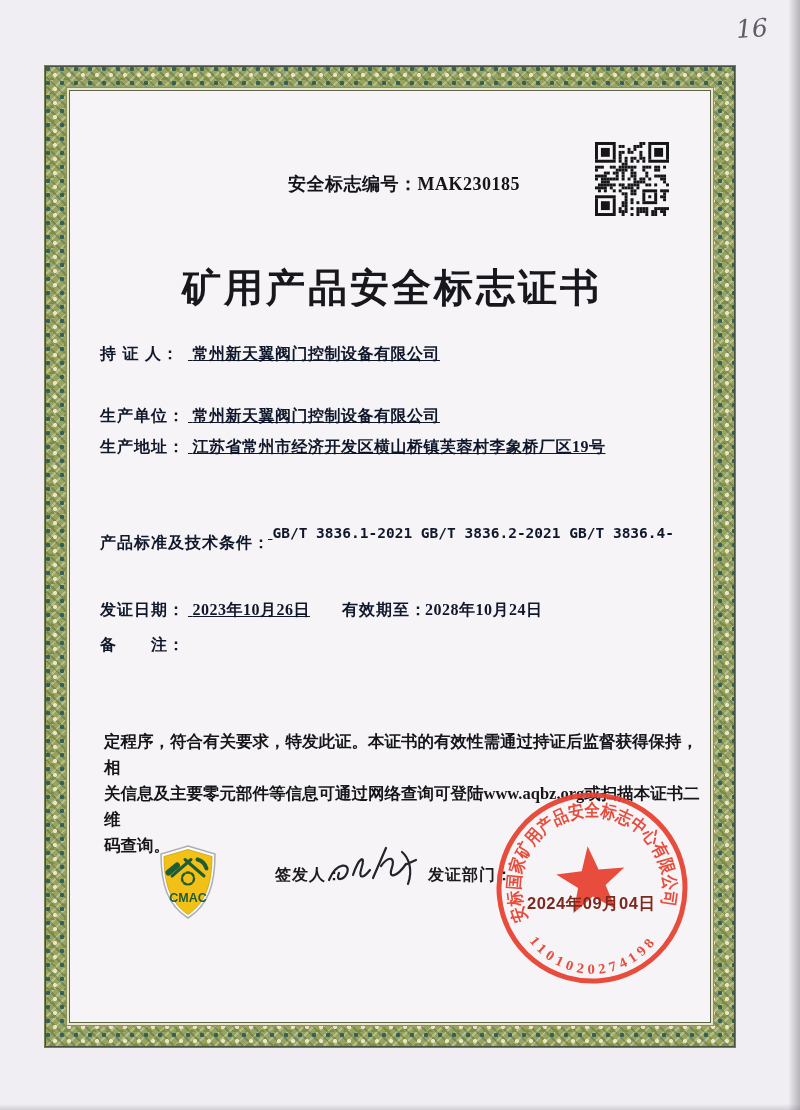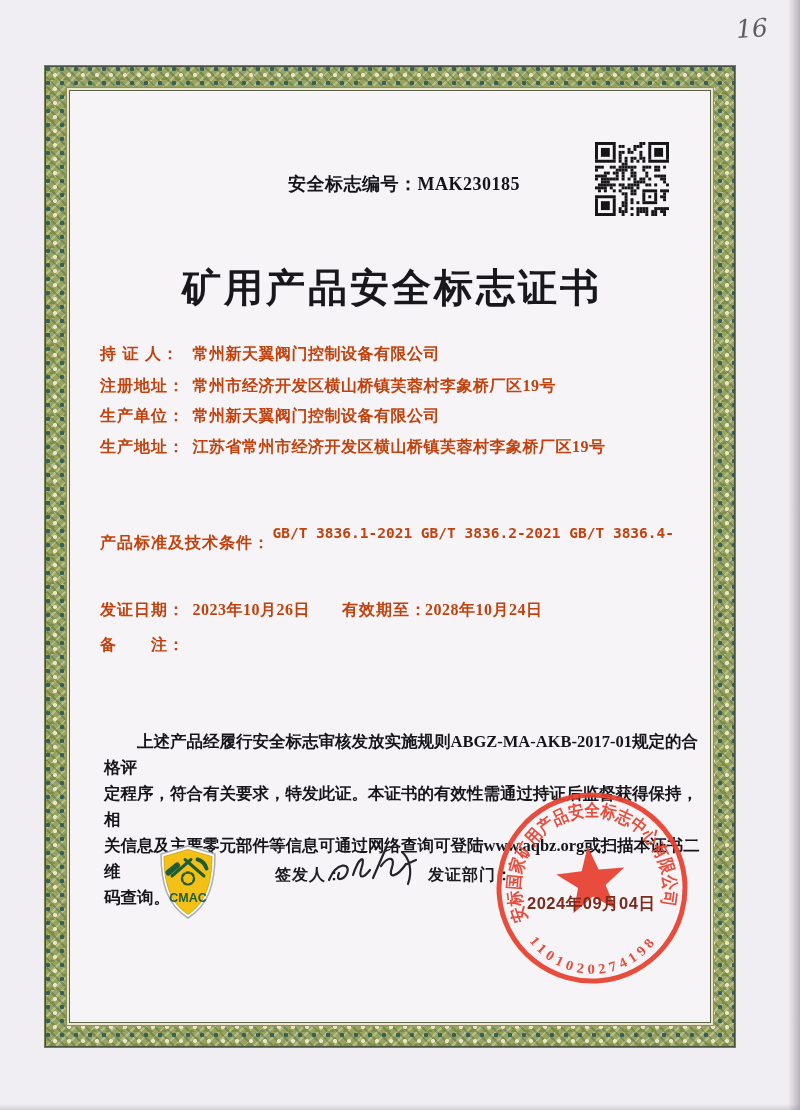--- a/index.html
+++ b/index.html
@@ -28,21 +28,21 @@
 
   .ma-badge{position:absolute;left:112px;top:146px;width:104px;height:76px;}
   .certno{position:absolute;left:276px;top:172px;font-size:18px;font-weight:bold;
         letter-spacing:.5px;color:#141419;margin-left:12px;}
   .certno .num{font-family:"Liberation Serif",serif;}
   .qr{position:absolute;left:595px;top:142px;width:74px;height:75px;}
 
   .title{position:absolute;left:72px;top:249px;width:640px;text-align:center;
         font-size:39px;font-weight:bold;letter-spacing:3px;color:#17171c;margin-top:12px;}
 
-  .row{position:absolute;left:100px;font-size:16px;font-weight:bold;color:#c2410c;white-space:nowrap;}
+  .row{position:absolute;left:100px;font-size:16px;font-weight:bold;color:#0f172a;white-space:nowrap;text-decoration:underline;}
   .lbl{display:inline-block;width:88px;letter-spacing:1px;}
   .val{font-family:"Liberation Serif",serif;letter-spacing:.5px;}
   .row-std .lbl{width:168px;vertical-align:top;text-align:right;}
   .std-val{display:inline-block;width:442px;font-family:"DejaVu Sans Mono",monospace;
         font-size:14.5px;line-height:22px;white-space:normal;}
   .pair2-lbl{position:absolute;left:242px;top:0;letter-spacing:1px;}
   .pair2-val{position:absolute;left:325px;top:0;}
 
   .statement{position:absolute;left:104px;top:729px;width:606px;font-size:16.5px;
         line-height:26px;font-weight:bold;color:#15151a;font-family:"Liberation Serif",serif;}
@@ -278,24 +278,20 @@
         <rect x="68.08" y="71.03999999999999" width="2.96" height="2.96" fill="#151518"></rect>
       </svg>
   </div>
 
   <div class="title">矿用产品安全标志证书</div>
 
   <div class="row" style="top:344px">
     <span class="lbl">持 证 人：</span>
     <span class="val">常州新天翼阀门控制设备有限公司</span>
   </div>
-  <div class="row" style="top:376px">
-    <span class="lbl">注册地址：</span>
-    <span class="val">常州市经济开发区横山桥镇芙蓉村李象桥厂区19号</span>
-  </div>
   <div class="row" style="top:406px">
     <span class="lbl">生产单位：</span>
     <span class="val">常州新天翼阀门控制设备有限公司</span>
   </div>
   <div class="row" style="top:437px">
     <span class="lbl">生产地址：</span>
     <span class="val">江苏省常州市经济开发区横山桥镇芙蓉村李象桥厂区19号</span>
   </div>
   <div class="row row-std" style="top:522px">
     <span class="lbl" style="padding-top:11px">产品标准及技术条件：</span>
@@ -307,21 +303,20 @@
     <span class="val">2023年10月26日</span>
     <span class="pair2-lbl">有效期至：</span>
     <span class="pair2-val val">2028年10月24日</span>
   </div>
   <div class="row" style="top:635px">
     <span class="lbl">备　　注：</span>
     <span class="val"></span>
   </div>
 
   <div class="statement">
-    <div class="ind">上述产品经履行安全标志审核发放实施规则ABGZ-MA-AKB-2017-01规定的合格评</div>
     <div>定程序，符合有关要求，特发此证。本证书的有效性需通过持证后监督获得保持，相</div>
     <div>关信息及主要零元部件等信息可通过网络查询可登陆www.aqbz.org或扫描本证书二维</div>
     <div>码查询。</div>
   </div>
 
   <div class="cmac">
     <svg width="60" height="74" viewBox="0 0 60 74">
       <path d="M30 1 L57 9 C57 38 51 60 30 73 C9 60 3 38 3 9 Z" fill="#fdfdfb" stroke="#a9adb4" stroke-width="1.5"></path>
       <path d="M30 4.5 L54 11.5 C54 37 48.5 57 30 69.5 C11.5 57 6 37 6 11.5 Z" fill="#f3c017" stroke="#c9a10e" stroke-width="0.8"></path>
       <g stroke="#1f5c33" fill="none" stroke-linecap="round">

